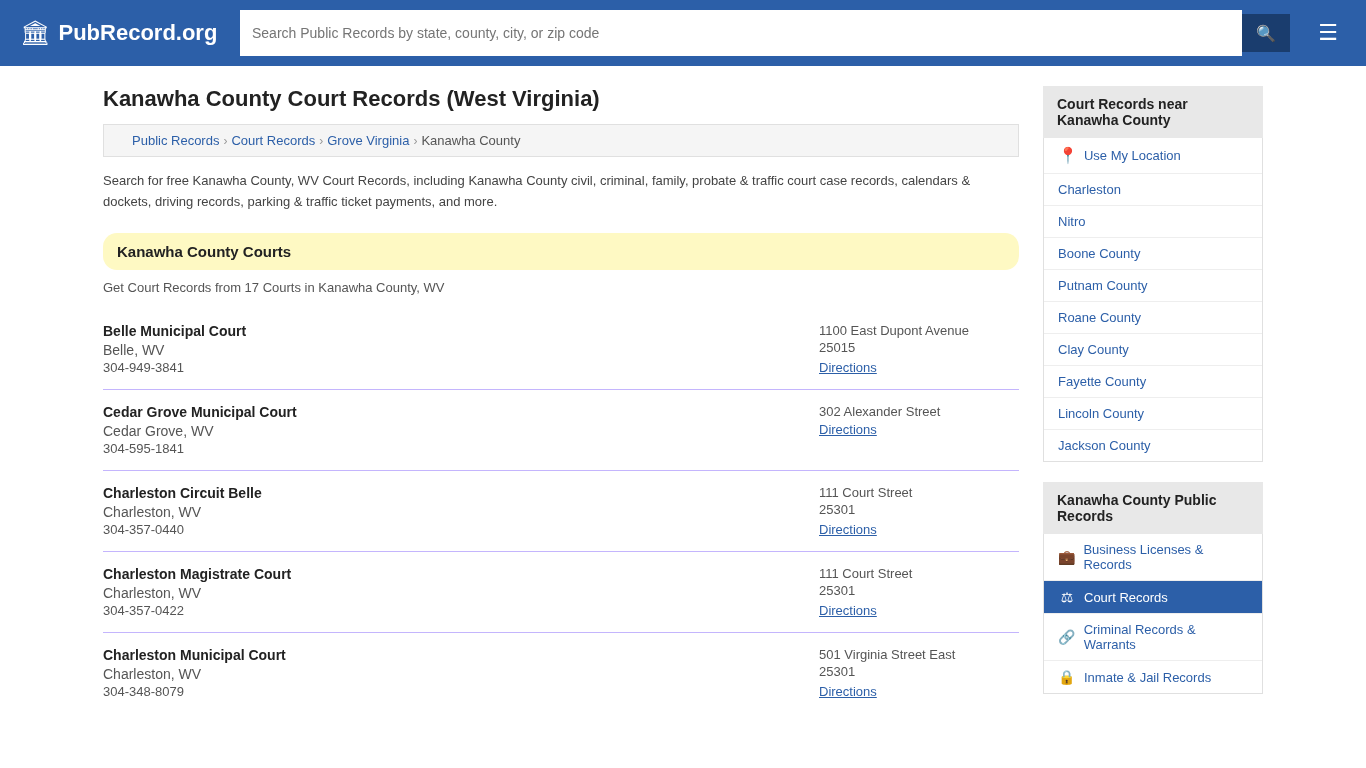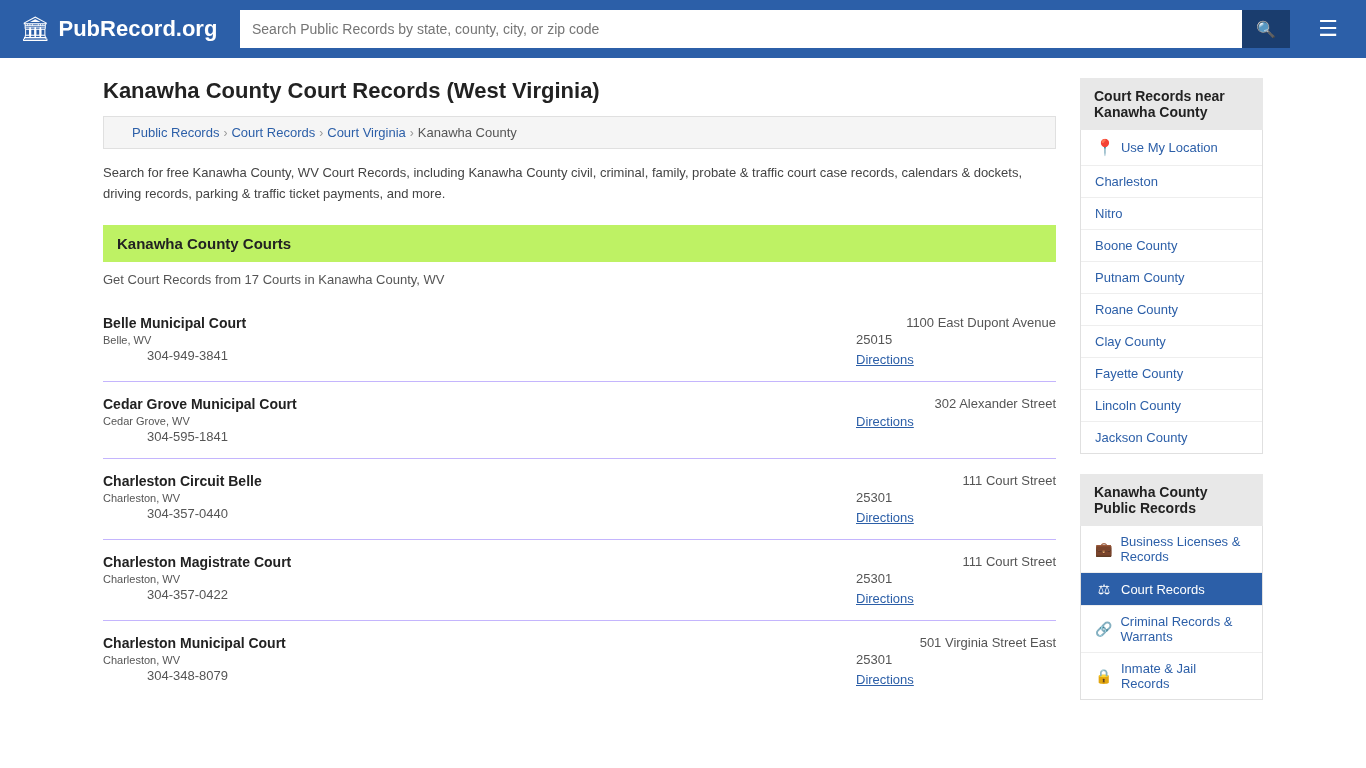--- a/index.html
+++ b/index.html
@@ -35,21 +35,21 @@
       display: flex;
       align-items: center;
       gap: 0;
     }
     .search-input {
       flex: 1;
       padding: 8px 12px;
       font-size: 14px;
       border: none;
       outline: none;
-      height: 38px;
+      height: 46px;
     }
     .search-btn {
       background: #1a3d6e;
       border: none;
       padding: 0 14px;
       height: 38px;
       cursor: pointer;
       color: #fff;
       font-size: 16px;
       display: flex;
@@ -70,21 +70,21 @@
       max-width: 1200px;
       margin: 0 auto;
       padding: 20px 20px;
       display: flex;
       gap: 24px;
     }
     .content-area {
       flex: 1;
     }
     .sidebar {
-      width: 183px;
+      width: 220px;
       flex-shrink: 0;
     }
 
     
     .page-title {
       font-size: 22px;
       font-weight: bold;
       color: #222;
       margin-bottom: 12px;
     }
@@ -117,26 +117,27 @@
     
     .description {
       font-size: 13px;
       color: #444;
       line-height: 1.6;
       margin-bottom: 20px;
     }
 
     
     .section-header {
-      background: #bef264;
+      background: #fef9c3;
       padding: 10px 14px;
       font-size: 15px;
       font-weight: bold;
       color: #222;
       margin-bottom: 10px;
+      border-radius: 14px;
     }
 
     .section-subtext {
       font-size: 13px;
       color: #555;
       padding: 0 0 14px 0;
     }
 
     
     .court-entry {
@@ -147,38 +148,36 @@
     }
     .court-entry:last-child { border-bottom: none; }
     .court-left {}
     .court-name {
       font-weight: bold;
       font-size: 14px;
       color: #222;
       margin-bottom: 3px;
     }
     .court-city {
-      font-size: 11px;
+      font-size: 14px;
       color: #555;
       margin-bottom: 2px;
     }
     .court-phone {
       font-size: 13px;
       color: #555;
-      margin-left: 44px;
     }
     .court-right {
       text-align: left;
       min-width: 200px;
     }
     .court-address {
       font-size: 13px;
       color: #555;
       margin-bottom: 2px;
-      text-align: right;
     }
     .court-zip {
       font-size: 13px;
       color: #555;
       margin-bottom: 4px;
     }
     .directions-link {
       color: #2c5fa8;
       text-decoration: underline;
       font-size: 13px;
@@ -264,21 +263,21 @@
 
   <div class="content-area">
 
     <h1 class="page-title">Kanawha County Court Records (West Virginia)</h1>
 
     <nav class="breadcrumb">
       <a href="#">Public Records</a>
       <span class="breadcrumb-sep">›</span>
       <a href="#">Court Records</a>
       <span class="breadcrumb-sep">›</span>
-      <a href="#">Court Virginia</a>
+      <a href="#">Grove Virginia</a>
       <span class="breadcrumb-sep">›</span>
       <span class="breadcrumb-current">Kanawha County</span>
     </nav>
 
     <p class="description">Search for free Kanawha County, WV Court Records, including Kanawha County civil, criminal, family, probate &amp; traffic court case records, calendars &amp; dockets, driving records, parking &amp; traffic ticket payments, and more.</p>
 
     <div class="section-header">
       <span>Kanawha County Courts</span>
     </div>
     <p class="section-subtext">Get Court Records from 17 Courts in Kanawha County, WV</p>

